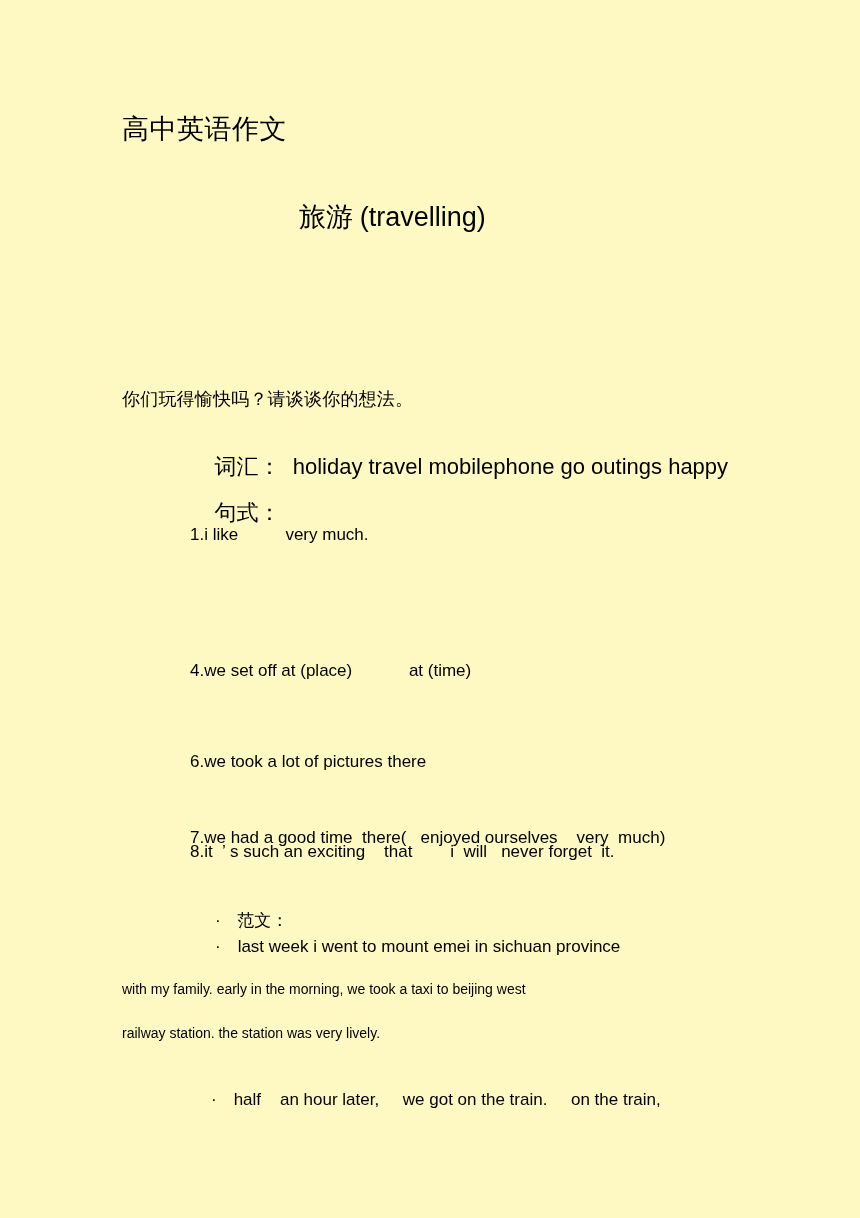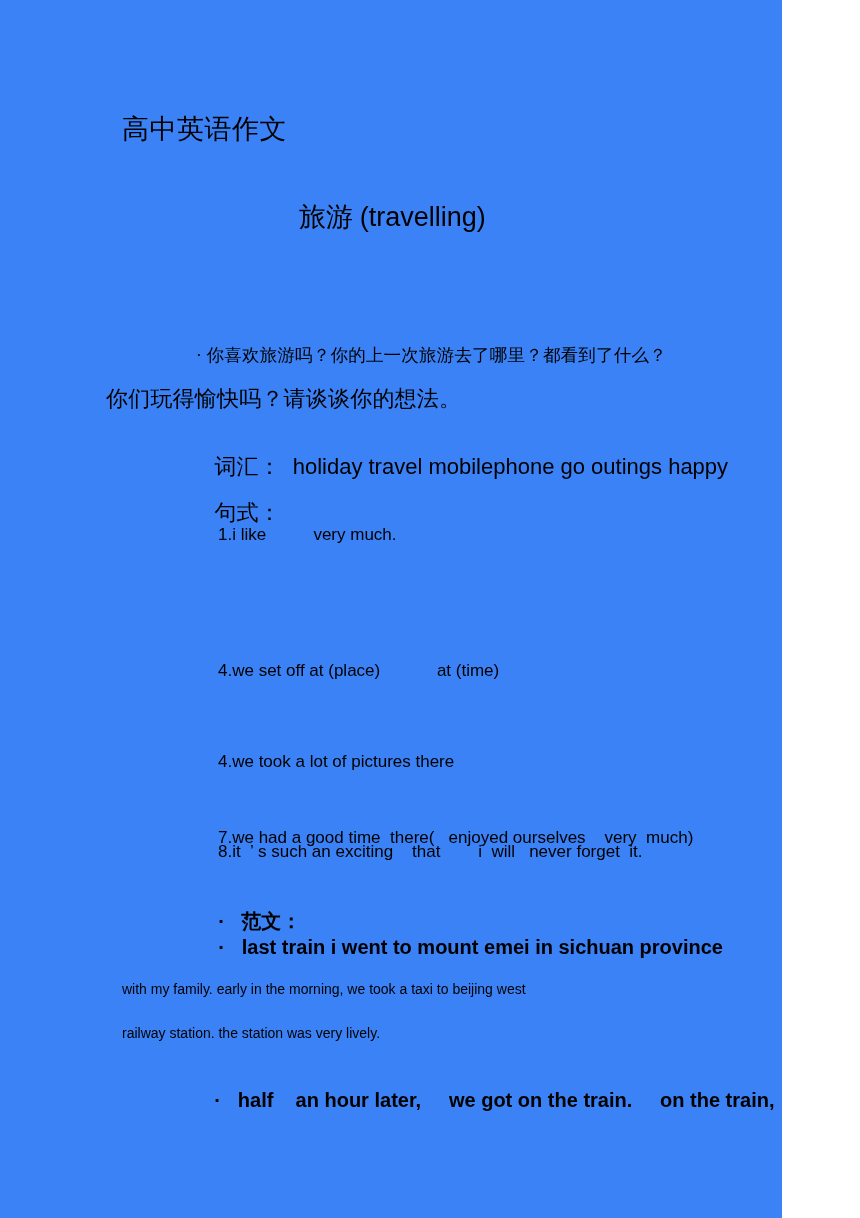--- a/index.html
+++ b/index.html
@@ -14,23 +14,23 @@
     overflow: hidden;
     font-family: "Liberation Sans", sans-serif;
     color: #000000;
     -webkit-font-smoothing: antialiased;
   }
 
   .page {
     position: absolute;
     left: 0;
     top: 0;
-    width: 782px;
+    width: 860px;
     height: 1218px;
-    background: #3b82f6;
+    background: #fef9c3;
   }
 
   
   .doc-title {
     position: absolute;
     left: 122px;
     top: 112px;
     font-family: "Liberation Serif", "DejaVu Serif", serif;
     font-size: 27px;
     line-height: 34px;
@@ -61,52 +61,50 @@
 
   
   .prompt-1 {
     left: 196px;
     top: 344px;
     font-family: "Liberation Serif", "DejaVu Serif", serif;
     font-size: 17.5px;
     letter-spacing: 0.2px;
   }
   .prompt-2 {
-    left: 106px;
+    left: 122px;
     top: 388px;
     font-family: "Liberation Serif", "DejaVu Serif", serif;
-    font-size: 22px;
+    font-size: 18px;
     letter-spacing: 0.2px;
   }
 
   
   .label-line {
     left: 190px;
     font-size: 22px;
   }
   .label-line .cn {
     font-family: "Liberation Serif", "DejaVu Serif", serif;
   }
   .label-line .en {
     font-family: "Liberation Sans", sans-serif;
   }
 
   
   .pattern {
     left: 190px;
     font-family: "Liberation Sans", sans-serif;
     font-size: 17px;
-    margin-left: 28px;
   }
 
   
   .bullet-line {
     left: 196px;
-    font-size: 20px;
-    font-weight: bold;
+    font-size: 17px;
   }
   .bullet-line .bullet {
     display: inline-block;
     width: 18px;
   }
   .bullet-line.cn-bullet .txt {
     font-family: "Liberation Serif", "DejaVu Serif", serif;
   }
   .bullet-line.en-bullet .txt {
     font-family: "Liberation Sans", sans-serif;
@@ -127,43 +125,42 @@
 <body>
 
 <div class="page">
 
   <div class="doc-title">高中英语作文</div>
 
   <div class="doc-subtitle">
     <span class="cn">旅游 </span><span class="en">(travelling)</span>
   </div>
 
-  <div class="line prompt-1">· 你喜欢旅游吗？你的上一次旅游去了哪里？都看到了什么？</div>
   <div class="line prompt-2">你们玩得愉快吗？请谈谈你的想法。</div>
 
   <div class="line label-line" style="top: 434px;">
     <span class="cn">词汇：</span><span class="en">  holiday travel mobilephone go outings happy</span>
   </div>
 
   <div class="line label-line" style="top: 480px;">
     <span class="cn">句式：</span>
   </div>
 
   <div class="line pattern" style="top: 524px;">1.i like          very much.</div>
   <div class="line pattern" style="top: 660px;">4.we set off at (place)            at (time)</div>
-  <div class="line pattern" style="top: 751px;">4.we took a lot of pictures there</div>
+  <div class="line pattern" style="top: 751px;">6.we took a lot of pictures there</div>
   <div class="line pattern" style="top: 827px;">7.we had a good time  there(   enjoyed ourselves    very  much)</div>
   <div class="line pattern" style="top: 841px;">8.it  ’ s such an exciting    that        i  will   never forget  it.</div>
 
   <div class="line bullet-line cn-bullet" style="top: 888px;">
     <span class="bullet inline-bullet">·</span><span class="txt"> 范文：</span>
   </div>
 
   <div class="line bullet-line en-bullet" style="top: 914px;">
-    <span class="bullet inline-bullet">·</span><span class="txt"> last train i went to mount emei in sichuan province</span>
+    <span class="bullet inline-bullet">·</span><span class="txt"> last week i went to mount emei in sichuan province</span>
   </div>
 
   <div class="line body-line" style="top: 978px;">with my family. early in the morning, we took a taxi to beijing west</div>
   <div class="line bullet-line en-bullet" style="left: 192px; top: 1067px;">
     <span class="bullet inline-bullet">·</span><span class="txt"> half    an hour later,     we got on the train.     on the train,</span>
   </div>
 
   <div class="line body-line" style="top: 1022px;">railway station. the station was very lively.</div>
 
 </div>

